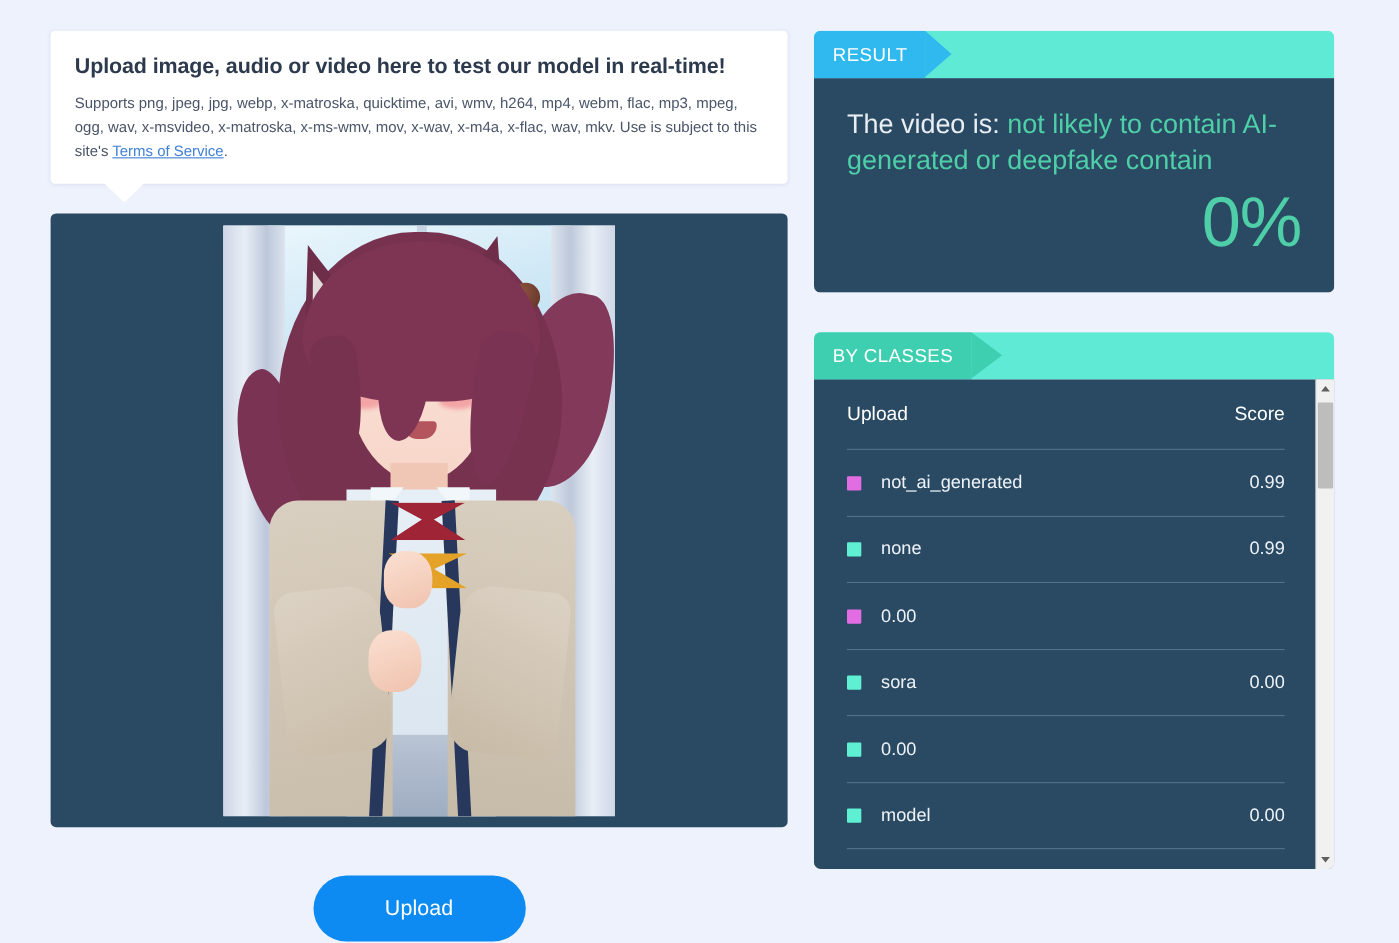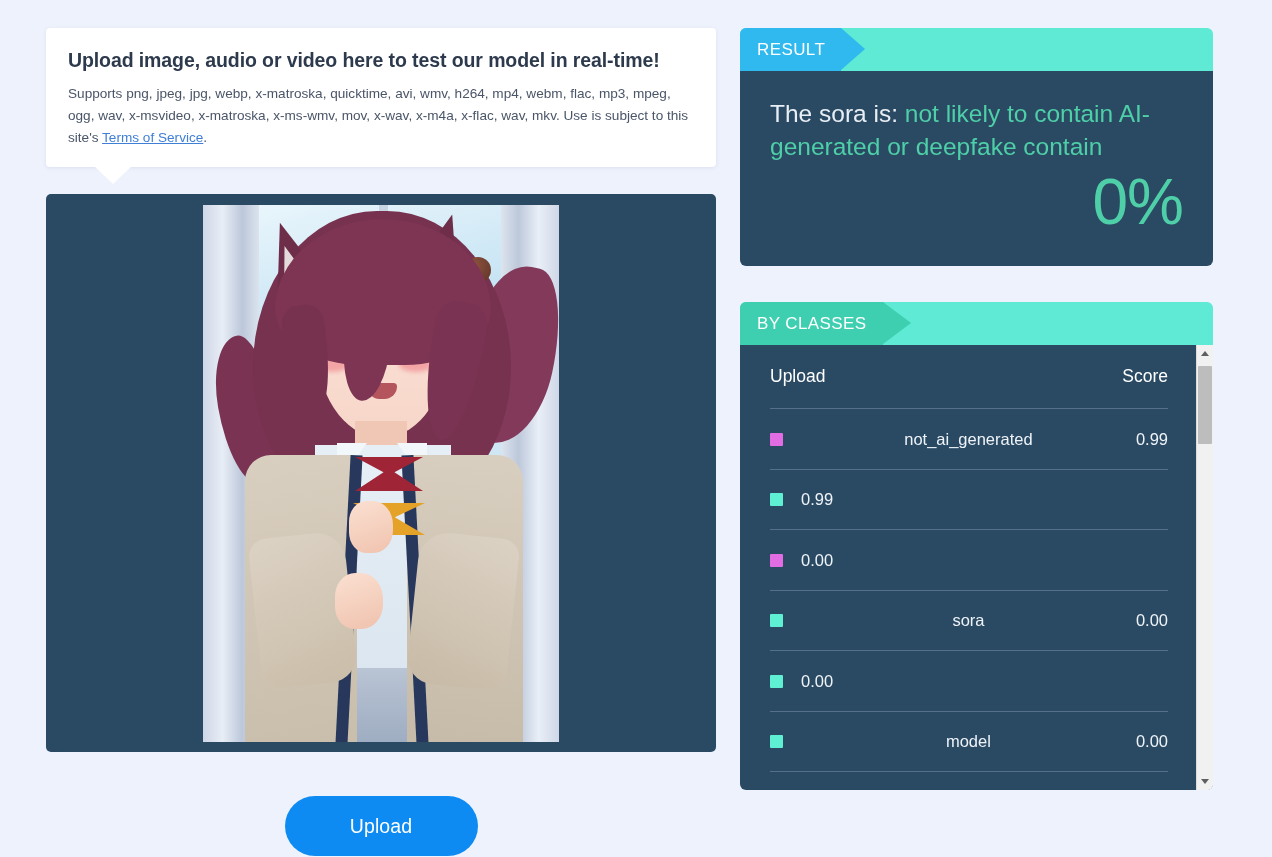--- a/index.html
+++ b/index.html
@@ -400,21 +400,20 @@
     font-size: 17.5px;
     border-bottom: 1px solid #55708a;
   }
   .class-row {
     display: flex;
     align-items: center;
     height: 60.5px;
     border-bottom: 1px solid #55708a;
     color: #eef3f8;
     font-size: 16.5px;
-    text-align: center;
   }
   .swatch {
     width: 13px; height: 13px;
     margin-right: 18px;
     flex: 0 0 auto;
     border-radius: 1px;
   }
   .class-name { flex: 1 1 auto; }
   .class-score { flex: 0 0 auto; }
 
@@ -528,21 +527,21 @@
   <div class="right-col">
 
     <div class="panel">
       <div class="panel-head">
         <div class="panel-tab tab-result">
           <span>RESULT</span>
         </div>
       </div>
       <div class="panel-body result-body">
         <div class="result-line">
-          <span>The sora is: </span><span class="result-verdict">not likely to contain AI-generated or deepfake contain</span>
+          <span>The video is: </span><span class="result-verdict">not likely to contain AI-generated or deepfake contain</span>
         </div>
         <div class="result-pct">0%</div>
       </div>
     </div>
 
     <div class="panel classes-panel">
       <div class="panel-head">
         <div class="panel-tab tab-classes">
           <span>BY CLASSES</span>
         </div>
@@ -556,20 +555,21 @@
           </div>
 
           <div class="class-row">
             <span class="swatch" style="background: rgb(226, 108, 226);"></span>
             <span class="class-name">not_ai_generated</span>
             <span class="class-score">0.99</span>
           </div>
 
           <div class="class-row">
             <span class="swatch" style="background: rgb(95, 240, 212);"></span>
+            <span class="class-name">none</span>
             <span class="class-score">0.99</span>
           </div>
 
           <div class="class-row">
             <span class="swatch" style="background: rgb(226, 108, 226);"></span>
             <span class="class-score">0.00</span>
           </div>
 
           <div class="class-row">
             <span class="swatch" style="background: rgb(95, 240, 212);"></span>

